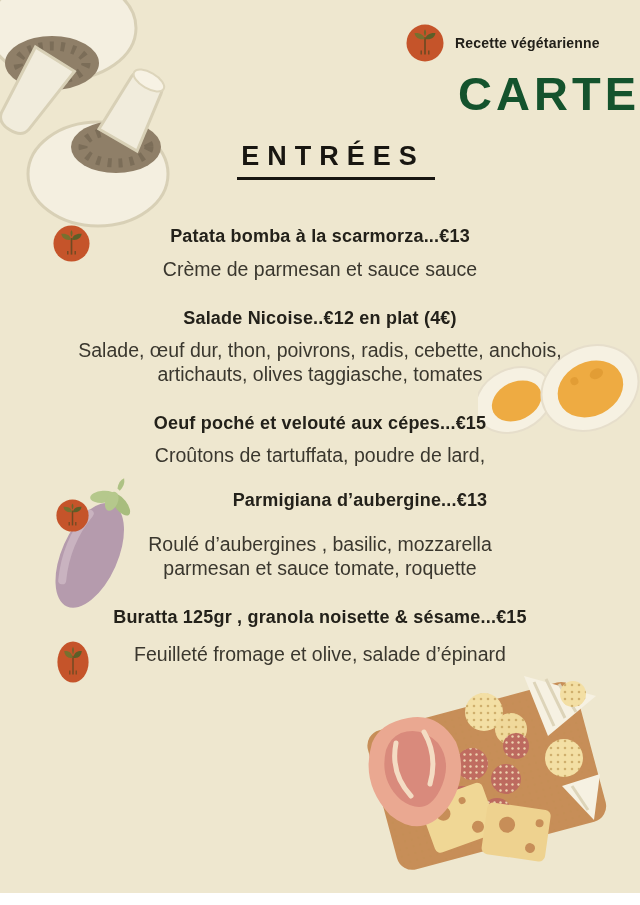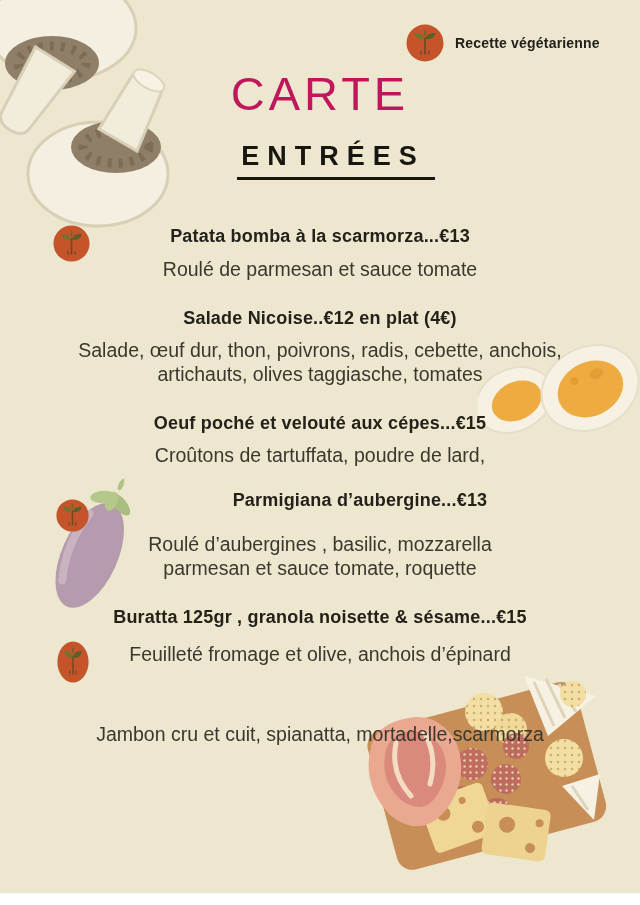--- a/index.html
+++ b/index.html
@@ -18,21 +18,21 @@
 
   .veg-badge { display:block; }
   .veg-badge svg { display:block; width:100%; height:100%; }
   .veg-abs { position:absolute; z-index:2; }
   .veg-1 { left:53px; top:225px; width:37px; height:37px; }
   .veg-4 { left:56px; top:499px; width:33px; height:33px; }
   .veg-5 { left:57px; top:641px; width:32px; height:42px; }
 
   .page-title {
     position:absolute; z-index:2; top:66px; left:0; width:100%;
-    text-align:center; font-size:47px; font-weight:400; letter-spacing:4px; color:#be185d;
+    text-align:right; font-size:47px; font-weight:700; letter-spacing:4px; color:#14532d;
   }
   .section-wrap { position:absolute; z-index:2; top:141px; left:16px; width:100%; text-align:center; }
   .section-title {
     display:inline-block; font-size:27px; font-weight:700; letter-spacing:8px;
     color:#181611; border-bottom:3px solid #181611; padding:0 10px 5px 4px;
   }
 
   .t, .d { position:absolute; z-index:2; left:0; width:100%; text-align:center; white-space:nowrap; }
   .t { font-size:18px; font-weight:700; color:#23211a; letter-spacing:.2px; }
   .d { font-size:19.5px; font-weight:400; color:#3a372e; }
@@ -194,21 +194,21 @@
     <svg viewBox="0 0 40 40" preserveAspectRatio="none">
       <circle cx="20" cy="20" r="19.5" fill="#c5542a"></circle>
       <path d="M20 32 V14" stroke="#6f4a22" stroke-width="1.8" fill="none"></path>
       <path d="M16 32 v-4 M24 32 v-4" stroke="#6f4a22" stroke-width="1.5" fill="none"></path>
       <path d="M19.5 16 C13 17 9.5 13.5 9 9.5 C15 9 19 11.5 19.5 16 Z" fill="#77702f"></path>
       <path d="M20.5 16 C27 17 30.5 13.5 31 9.5 C25 9 21 11.5 20.5 16 Z" fill="#5c5f28"></path>
       <path d="M20 13 C18.5 10 18.5 7.5 20 5.5 C21.5 7.5 21.5 10 20 13 Z" fill="#6a682c"></path>
     </svg>
   </span>
   <div class="t i1t">Patata bomba à la scarmorza...€13</div>
-  <div class="d i1d">Roulé de parmesan et sauce tomate</div>
+  <div class="d i1d">Crème de parmesan et sauce sauce</div>
 
   <div class="t i2t">Salade Nicoise..€12 en plat (4€)</div>
   <div class="d i2d1">Salade, œuf dur, thon, poivrons, radis, cebette, anchois,</div>
   <div class="d i2d2">artichauts, olives taggiasche, tomates</div>
 
   <div class="t i3t">Oeuf poché et velouté aux cépes...€15</div>
   <div class="d i3d">Croûtons de tartuffata, poudre de lard,</div>
 
   <span class="veg-badge veg-abs veg-4">
     <svg viewBox="0 0 40 40" preserveAspectRatio="none">
@@ -228,17 +228,16 @@
     <svg viewBox="0 0 40 40" preserveAspectRatio="none">
       <circle cx="20" cy="20" r="19.5" fill="#c5542a"></circle>
       <path d="M20 32 V14" stroke="#6f4a22" stroke-width="1.8" fill="none"></path>
       <path d="M16 32 v-4 M24 32 v-4" stroke="#6f4a22" stroke-width="1.5" fill="none"></path>
       <path d="M19.5 16 C13 17 9.5 13.5 9 9.5 C15 9 19 11.5 19.5 16 Z" fill="#77702f"></path>
       <path d="M20.5 16 C27 17 30.5 13.5 31 9.5 C25 9 21 11.5 20.5 16 Z" fill="#5c5f28"></path>
       <path d="M20 13 C18.5 10 18.5 7.5 20 5.5 C21.5 7.5 21.5 10 20 13 Z" fill="#6a682c"></path>
     </svg>
   </span>
   <div class="t i5t">Buratta 125gr , granola noisette &amp; sésame...€15</div>
-  <div class="d i5d">Feuilleté fromage et olive, anchois d’épinard</div>
-
-  <div class="d i6d">Jambon cru et cuit, spianatta, mortadelle,scarmorza</div>
+  <div class="d i5d">Feuilleté fromage et olive, salade d’épinard</div>
+
 
 </div>
 
 </body></html>

